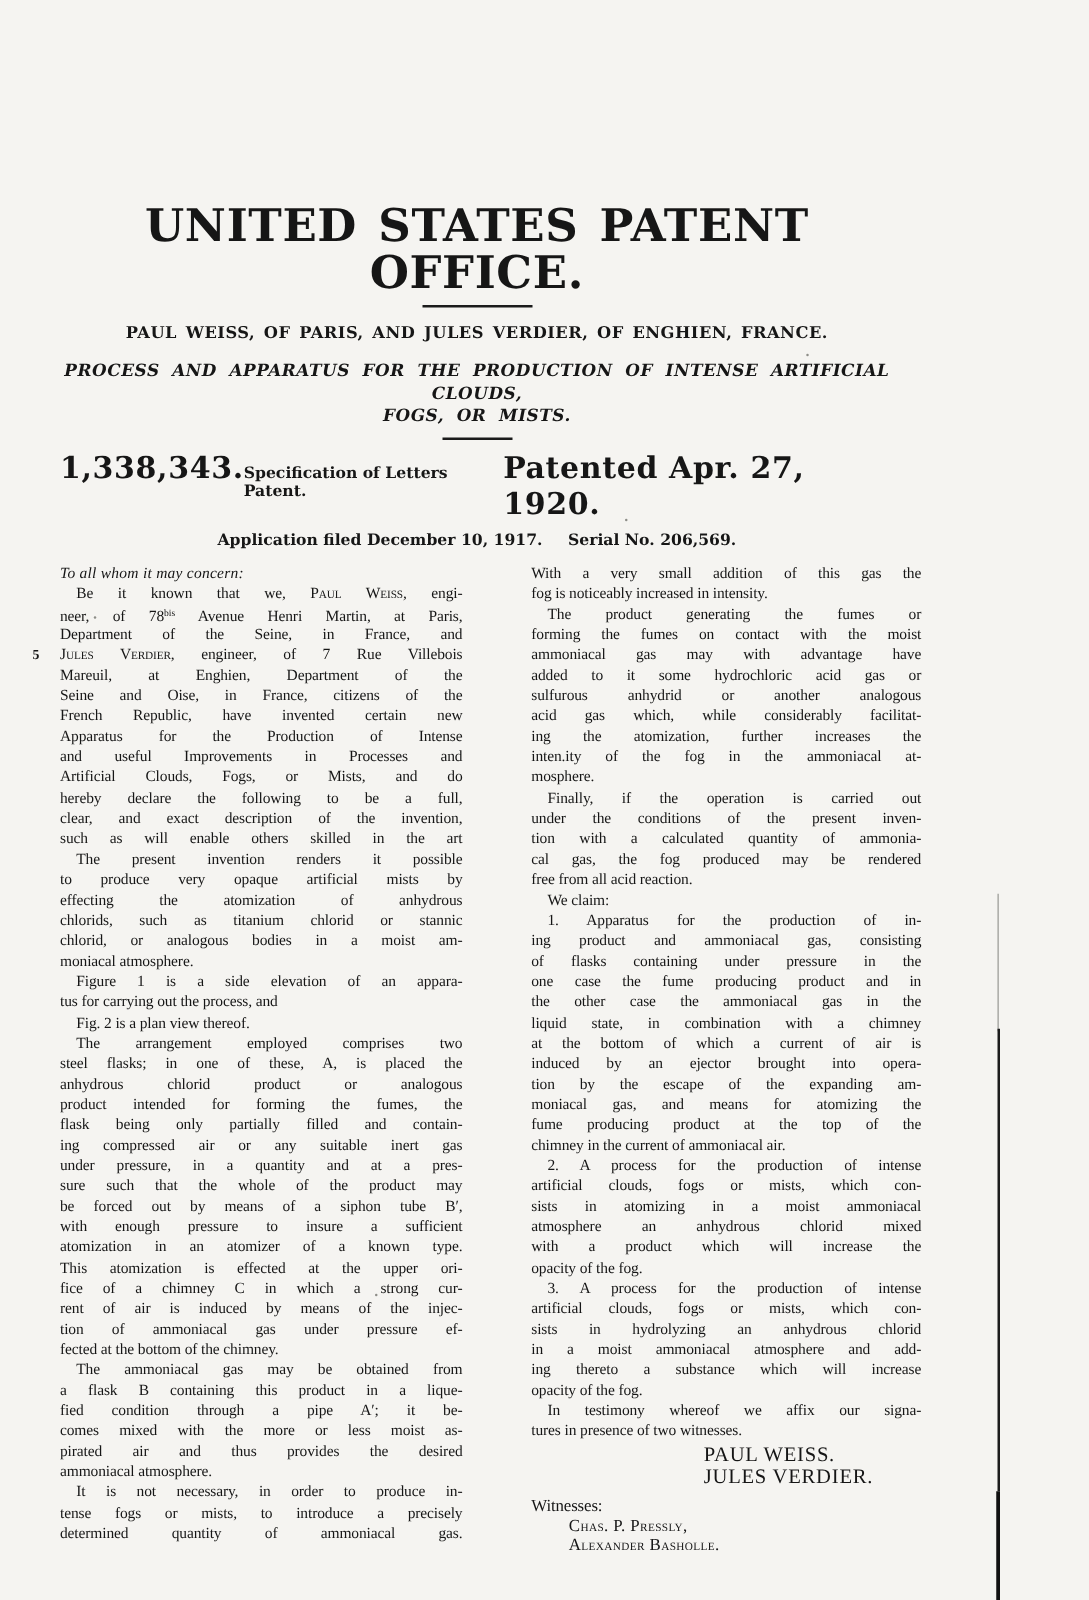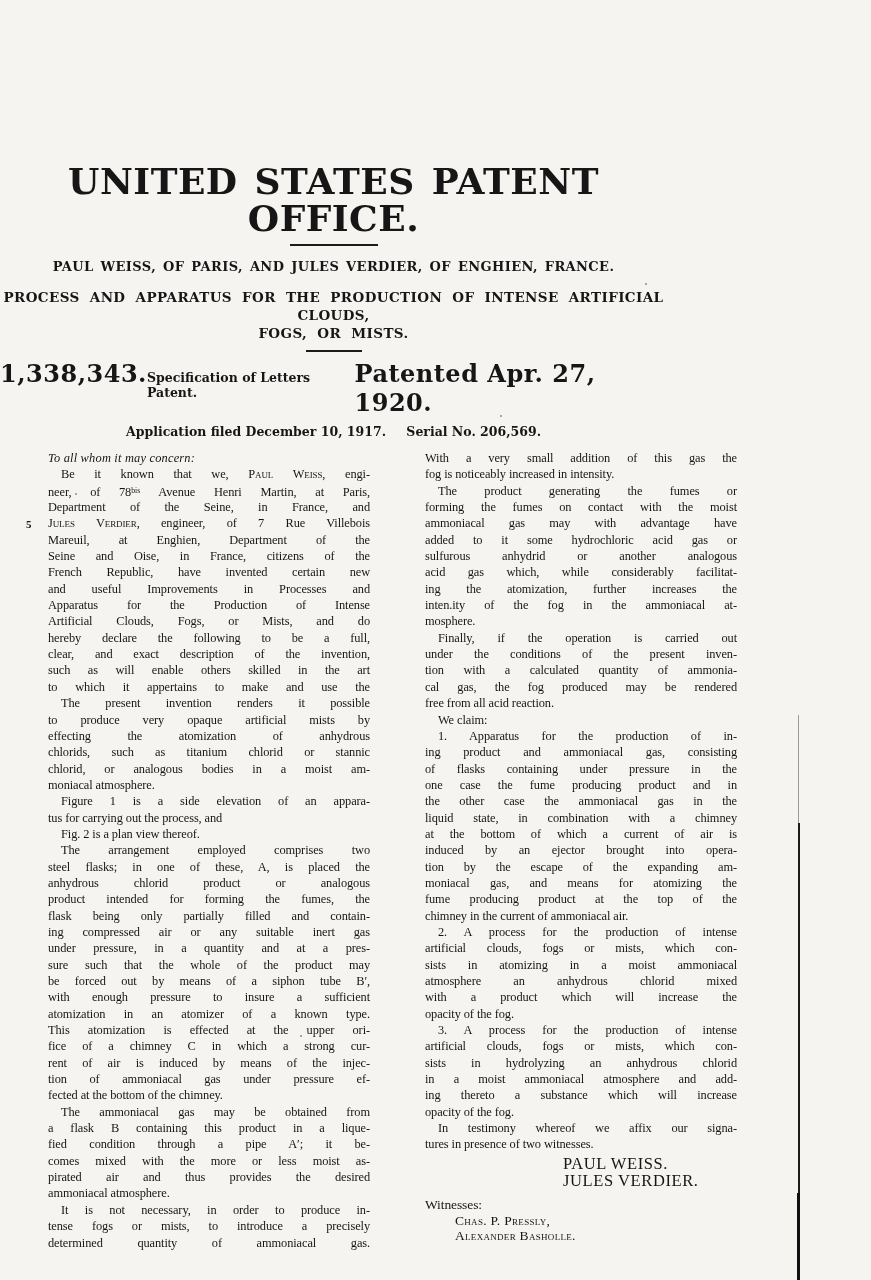--- a/index.html
+++ b/index.html
@@ -7,36 +7,36 @@
     width:871px;height:1280px;
     background:#f5f4f1;
     font-family:"DejaVu Serif","Liberation Serif",serif;
     color:#161616;
     position:relative;
     overflow:hidden;
   }
   .page{position:relative;width:871px;height:1280px;}
 
   
-  header{width:667px;}
+  header{width:667px;margin-left:48px;}
   .office-title{
     margin:163px 0 0;
     font-size:36px;line-height:37px;font-weight:bold;
     text-align:center;letter-spacing:.5px;word-spacing:4px;
   }
   .rule{height:2px;background:#1b1b1b;}
   .rule1{width:88px;margin:7px auto 0;}
   .rule2{width:56px;margin:8px auto 0;}
   .inventors{
     margin-top:13px;text-align:center;
     font-size:13px;font-weight:bold;letter-spacing:.4px;word-spacing:2px;
   }
   .ptitle{
     text-align:center;font-size:13.5px;line-height:18px;
-    font-weight:bold;letter-spacing:.4px;word-spacing:5px;
+    font-weight:bold;letter-spacing:.4px;word-spacing:5px;font-style:italic;
   }
   .ptitle.first{margin-top:14px;}
   .patent-row{
     margin-top:7px;display:flex;justify-content:space-between;align-items:baseline;
   }
   .pnum,.pdate{font-size:24px;font-weight:bold;letter-spacing:.5px;}
   .spec{font-size:12.5px;font-weight:bold;}
   .app-line{margin-top:7px;text-align:center;font-size:12.5px;font-weight:bold;}
   .app-line .gap{margin-left:16px;}
 
@@ -110,27 +110,26 @@
   <main class="columns">
     <div class="col left" id="left-col">
         <div class="tline nj it">To all whom it may concern:</div>
         <div class="tline ind"><span>Be it known that we, </span><span class="sc">Paul Weiss</span><span>, engi-</span></div>
         <div class="tline"><span>neer, of 78</span><span class="sup">bis</span><span> Avenue Henri Martin, at Paris,</span></div>
         <div class="tline">Department of the Seine, in France, and</div>
         <div class="tline"><span class="sc">Jules Verdier</span><span>, engineer, of 7 Rue Villebois</span><span class="lnum side-l">5</span></div>
         <div class="tline">Mareuil, at Enghien, Department of the</div>
         <div class="tline">Seine and Oise, in France, citizens of the</div>
         <div class="tline">French Republic, have invented certain new</div>
+        <div class="tline">Apparatus for the Production of Intense</div>
         <div class="tline">and useful Improvements in Processes and</div>
-        <div class="tline">Apparatus for the Production of Intense</div>
         <div class="tline">Artificial Clouds, Fogs, or Mists, and do</div>
         <div class="tline">hereby declare the following to be a full,</div>
         <div class="tline">clear, and exact description of the invention,</div>
         <div class="tline">such as will enable others skilled in the art</div>
-        <div class="tline">to which it appertains to make and use the</div>
         <div class="tline ind">The present invention renders it possible</div>
         <div class="tline">to produce very opaque artificial mists by</div>
         <div class="tline">effecting the atomization of anhydrous</div>
         <div class="tline">chlorids, such as titanium chlorid or stannic</div>
         <div class="tline">chlorid, or analogous bodies in a moist am-</div>
         <div class="tline nj">moniacal atmosphere.</div>
         <div class="tline ind">Figure 1 is a side elevation of an appara-</div>
         <div class="tline nj">tus for carrying out the process, and</div>
         <div class="tline ind nj">Fig. 2 is a plan view thereof.</div>
         <div class="tline ind">The arrangement employed comprises two</div>

